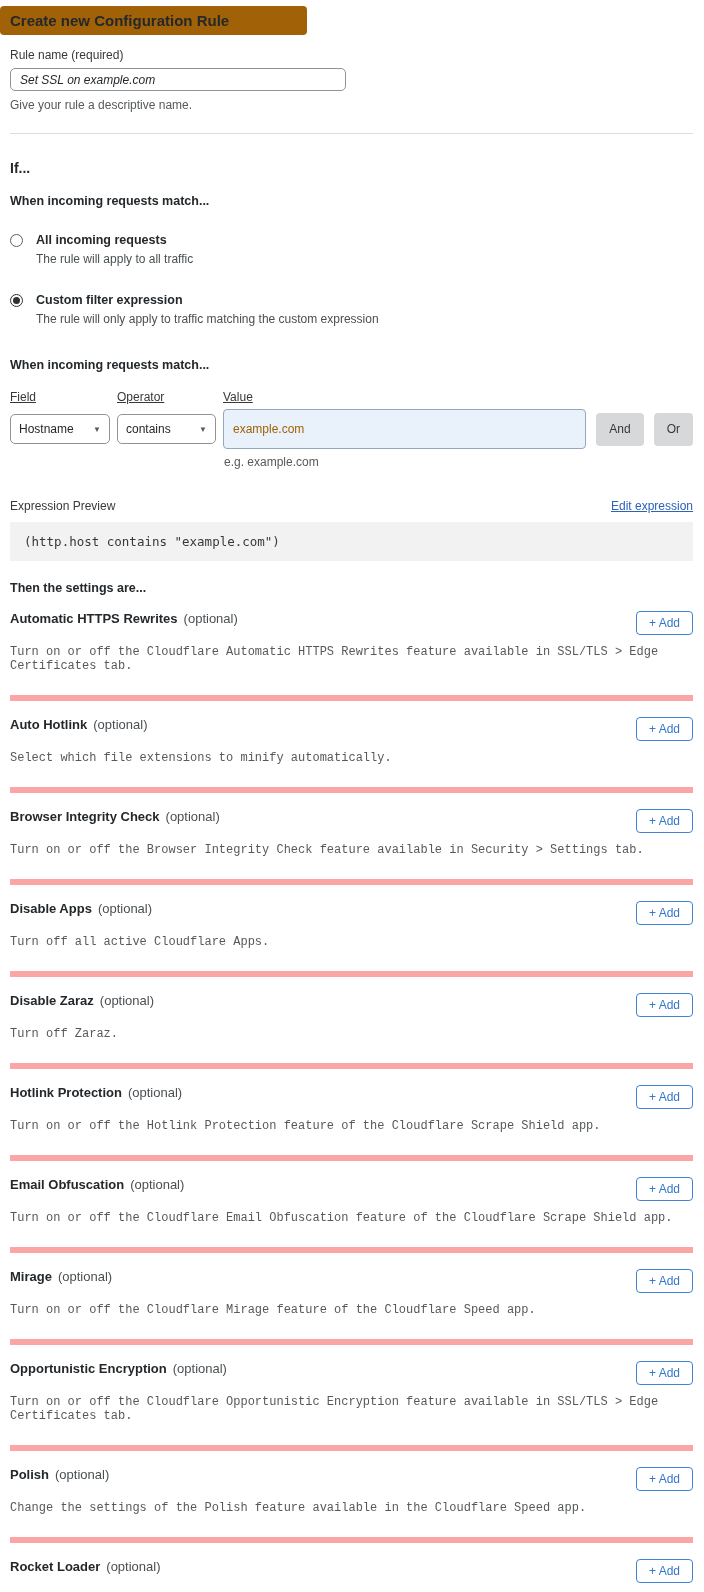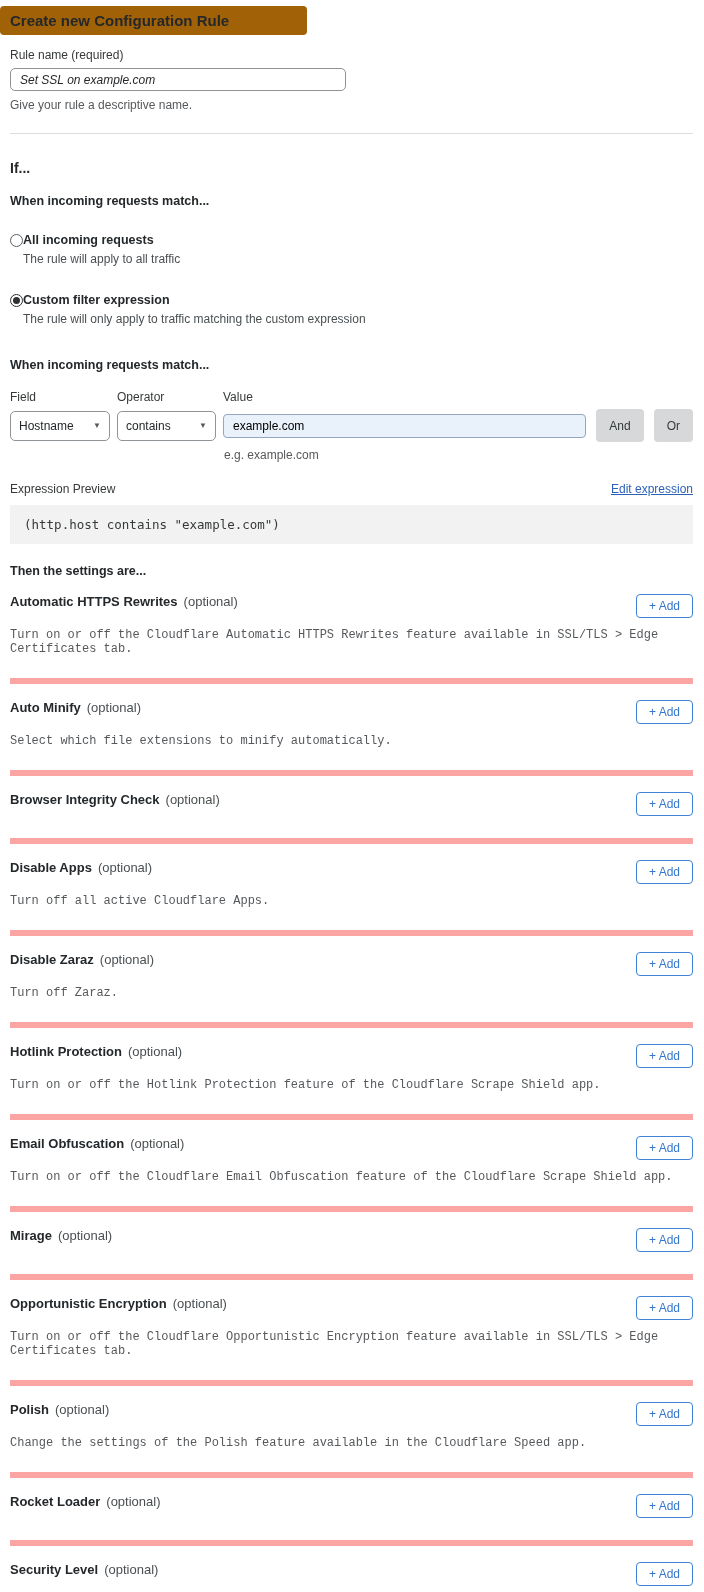--- a/index.html
+++ b/index.html
@@ -51,87 +51,87 @@
   hr.divider {
     border: none;
     border-top: 1px solid #dcdcdc;
     margin: 21px 0 0 0;
   }
 
   
   .if-heading { font-size: 14px; font-weight: bold; margin-top: 26px; color: #24282b; }
   .match-heading { font-size: 12.5px; font-weight: bold; margin-top: 18px; color: #24282b; }
 
-  .option { display: flex; cursor: pointer; }
+  .option { display: flex; gap: 13px; cursor: pointer; }
   .option.first { margin-top: 25px; }
   .option.second { margin-top: 27px; }
   .radio {
     flex: 0 0 auto;
     width: 13px; height: 13px;
     margin-top: 1px;
     border: 1px solid #5b6063;
     border-radius: 50%;
     display: inline-flex; align-items: center; justify-content: center;
     background: #fff;
   }
   .radio.checked { border-color: #2d3134; }
   .radio.checked::after {
     content: ""; width: 7px; height: 7px; border-radius: 50%; background: #2d3134;
   }
   .option-label { display: block; font-size: 12.5px; font-weight: bold; color: #24282b; }
   .option-desc { display: block; margin-top: 5px; font-size: 12px; color: #4a4f52; }
 
   
   .builder-heading { margin-top: 32px; }
-  .builder-labels { display: flex; margin-top: 18px; }
+  .builder-labels { display: flex; margin-top: 18px; text-decoration: underline; }
   .builder-labels .lbl-field { width: 107px; }
   .builder-labels .lbl-operator { width: 106px; }
   .builder-row { display: flex; align-items: center; margin-top: 5px; }
   .select {
     height: 30px;
     border: 1px solid #8f9498;
     border-radius: 5px;
     background: #fff;
     display: flex; align-items: center; justify-content: space-between;
     padding: 0 8px;
     font-size: 12px; color: #24282b;
     cursor: pointer;
   }
   .select .caret { font-size: 8px; color: #555a5e; margin-left: 8px; }
   .select-field { width: 100px; margin-right: 7px; }
   .select-operator { width: 99px; margin-right: 7px; }
   .value-input {
     flex: 1;
-    height: 24px;
+    height: 40px;
     border: 1px solid #93a7c0;
     border-radius: 4px;
     background: #e9f1fb;
     padding: 0 9px;
     font-family: "Liberation Sans", sans-serif;
     font-size: 12px;
-    color: #000000;
+    color: #a16207;
     margin-right: 10px;
     outline: none;
   }
   .gray-btn {
     height: 33px;
     border: none;
     border-radius: 4px;
     background: #d6d8d9;
     color: #36393a;
     font-family: "Liberation Sans", sans-serif;
     font-size: 12px;
     padding: 0 13px;
     cursor: pointer;
   }
   .gray-btn.and { margin-right: 10px; }
   .value-hint { margin-top: 6px; margin-left: 214px; }
 
   
-  .preview-row { display: flex; justify-content: space-between; align-items: center; margin-top: 20px; }
+  .preview-row { display: flex; justify-content: space-between; align-items: center; margin-top: 30px; }
   .edit-link { font-size: 12px; color: #2c62b9; text-decoration: underline; cursor: pointer; }
   .code-block {
     margin-top: 9px;
     background: #f2f2f2;
     padding: 12px 14px;
     font-family: "DejaVu Sans Mono", monospace;
     font-size: 12.5px;
     color: #36393a;
   }
 
@@ -228,36 +228,37 @@
           <span class="opt-label">(optional)</span>
         </div>
         <button class="add-btn">+ Add</button>
       </div>
       <div class="item-desc">Turn on or off the Cloudflare Automatic HTTPS Rewrites feature available in SSL/TLS &gt; Edge Certificates tab.</div>
     </div>
 
     <div class="setting-item">
       <div class="item-head">
         <div class="item-title">
-          <b>Auto Minify</b>
+          <b>Auto Hotlink</b>
           <span class="opt-label">(optional)</span>
         </div>
         <button class="add-btn">+ Add</button>
       </div>
       <div class="item-desc">Select which file extensions to minify automatically.</div>
     </div>
 
     <div class="setting-item">
       <div class="item-head">
         <div class="item-title">
           <b>Browser Integrity Check</b>
           <span class="opt-label">(optional)</span>
         </div>
         <button class="add-btn">+ Add</button>
       </div>
+      <div class="item-desc">Turn on or off the Browser Integrity Check feature available in Security &gt; Settings tab.</div>
     </div>
 
     <div class="setting-item">
       <div class="item-head">
         <div class="item-title">
           <b>Disable Apps</b>
           <span class="opt-label">(optional)</span>
         </div>
         <button class="add-btn">+ Add</button>
       </div>
@@ -298,20 +299,21 @@
     </div>
 
     <div class="setting-item">
       <div class="item-head">
         <div class="item-title">
           <b>Mirage</b>
           <span class="opt-label">(optional)</span>
         </div>
         <button class="add-btn">+ Add</button>
       </div>
+      <div class="item-desc">Turn on or off the Cloudflare Mirage feature of the Cloudflare Speed app.</div>
     </div>
 
     <div class="setting-item">
       <div class="item-head">
         <div class="item-title">
           <b>Opportunistic Encryption</b>
           <span class="opt-label">(optional)</span>
         </div>
         <button class="add-btn">+ Add</button>
       </div>

